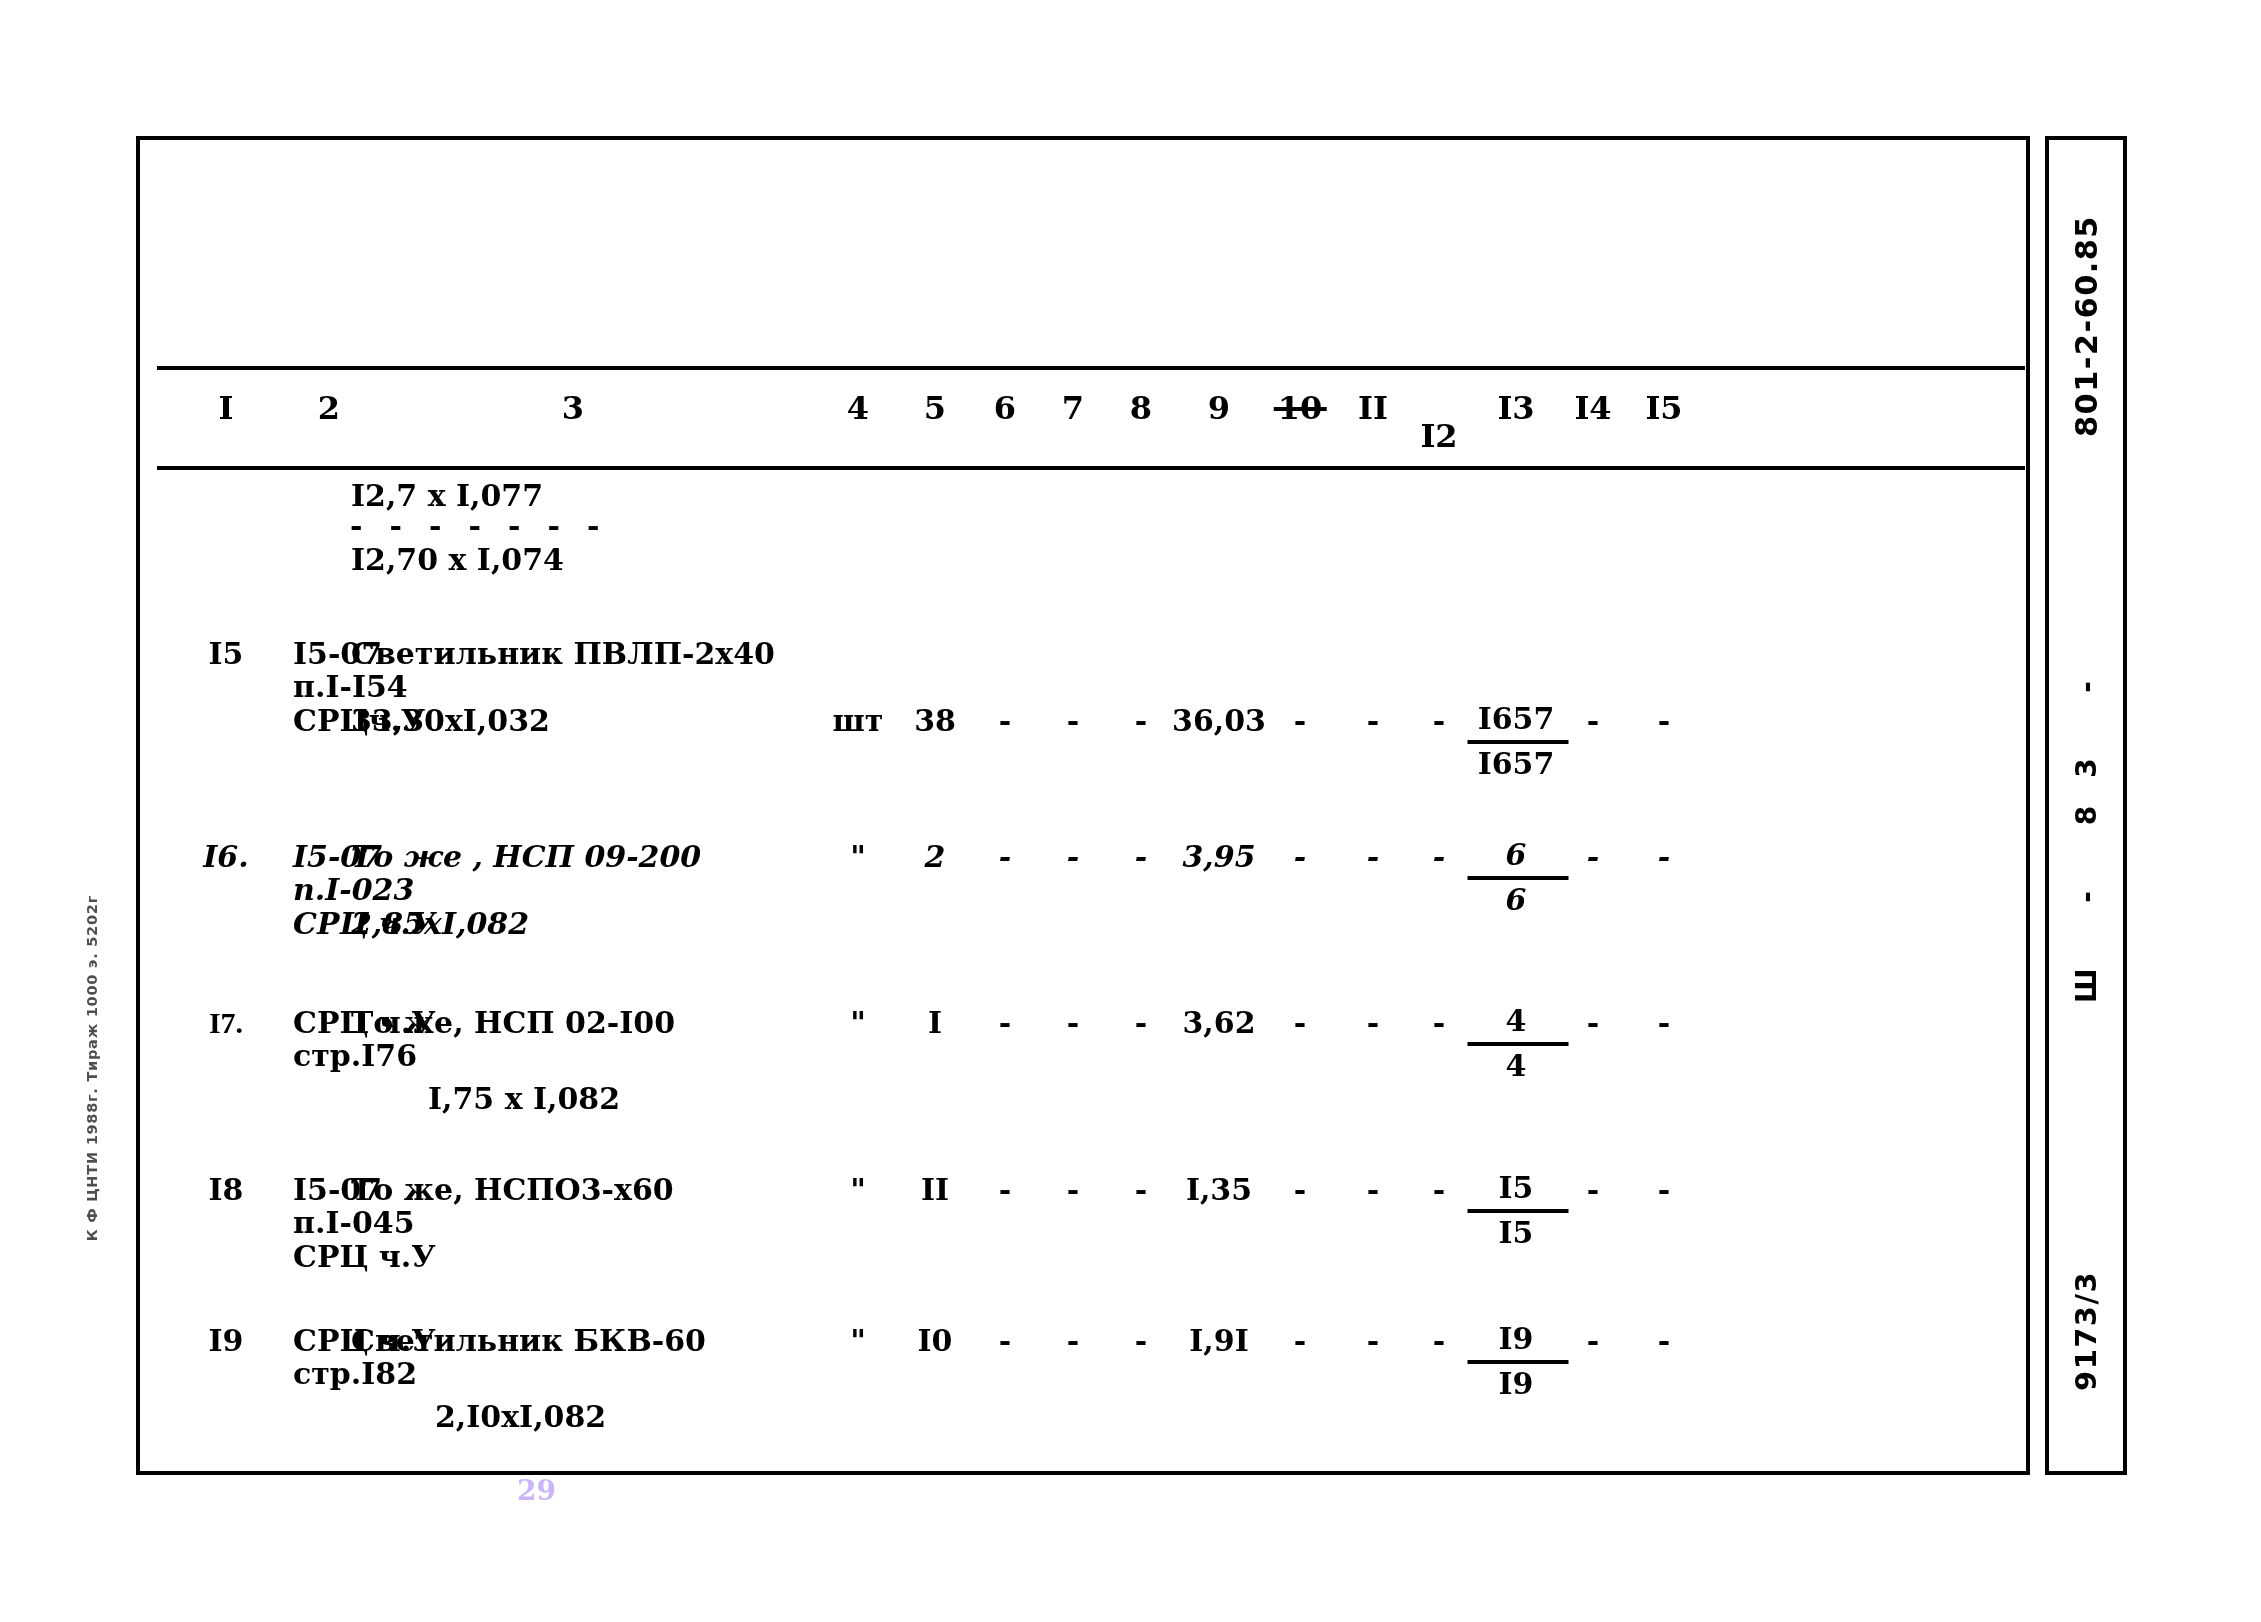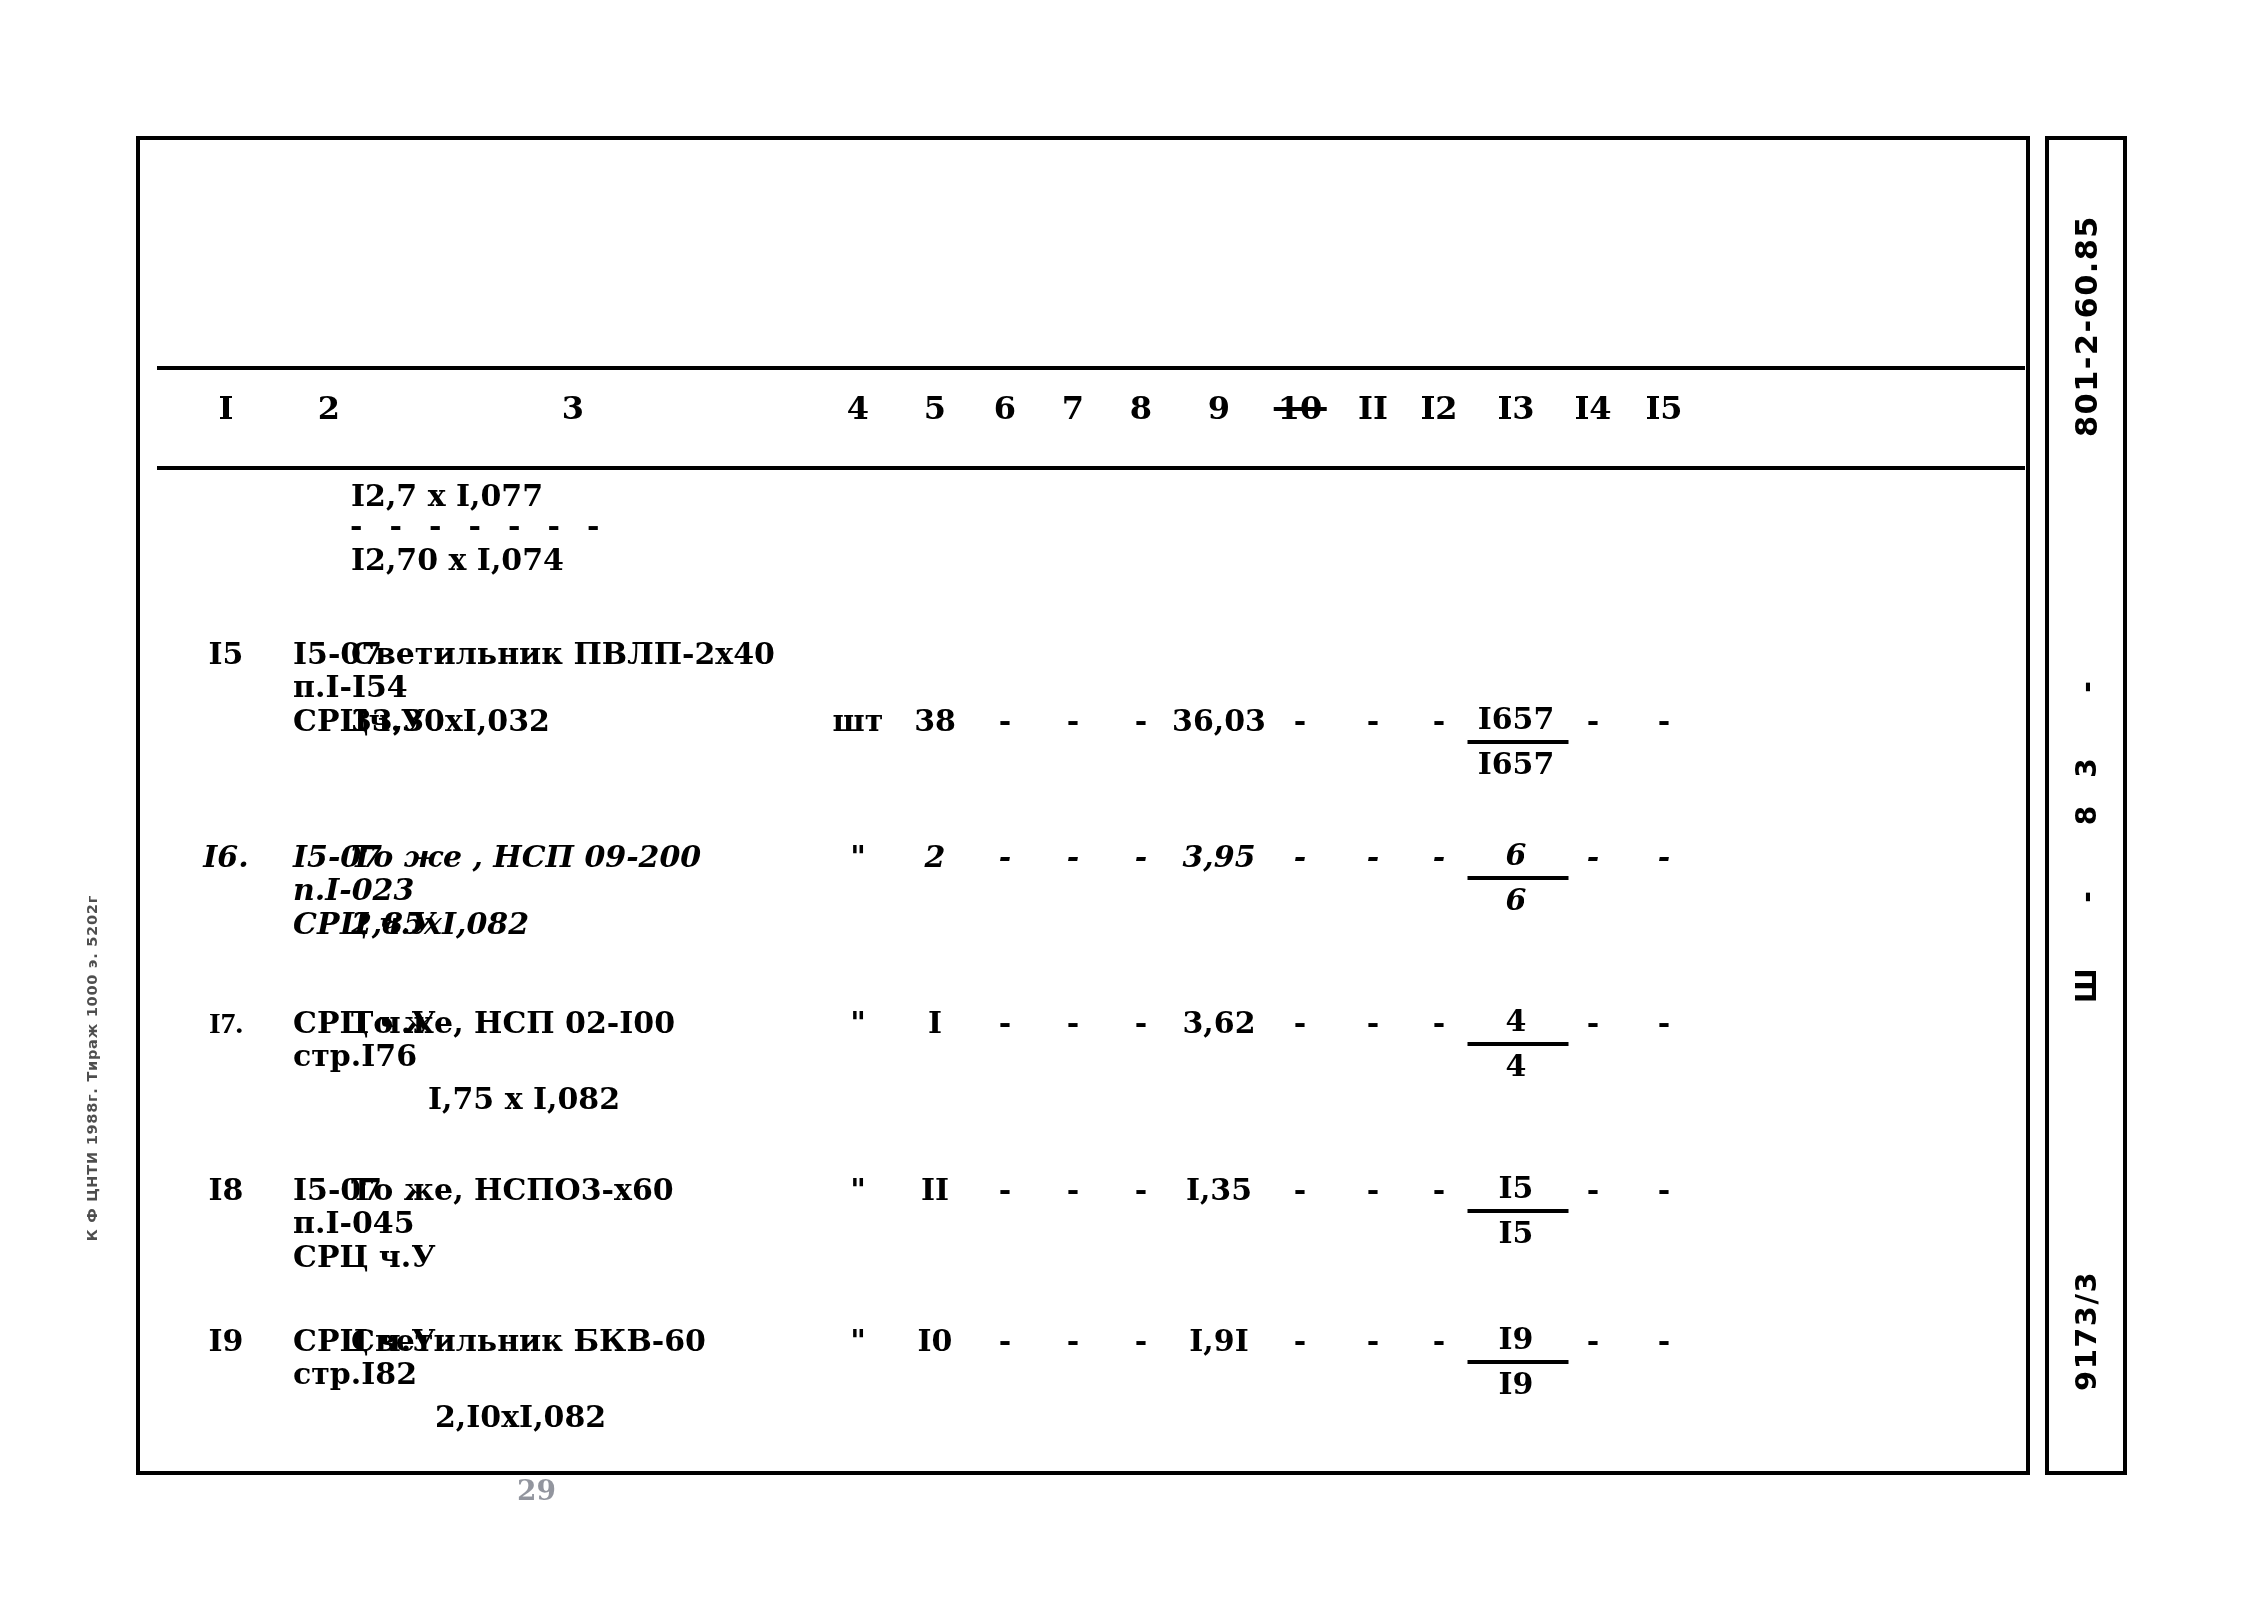--- a/index.html
+++ b/index.html
@@ -180,21 +180,21 @@
   }
 
   
   #folio {
     position: absolute;
     left: 517px;
     top: 1474px;
     font-family: "DejaVu Serif", serif;
     font-size: 28px;
     font-weight: bold;
-    color: #0f172a;
+    color: #8b5cf6;
     opacity: .45;
   }
 </style>
 </head>
 <body>
 
 <div id="scan">
 
   <div id="left-imprint">К Ф ЦНТИ 1988г. Тираж 1000 э. 5202г</div>
 
@@ -208,21 +208,21 @@
       <div class="colnum" style="left: 172px;">2</div>
       <div class="colnum" style="left: 416px;">3</div>
       <div class="colnum" style="left: 701px;">4</div>
       <div class="colnum" style="left: 778px;">5</div>
       <div class="colnum" style="left: 848px;">6</div>
       <div class="colnum" style="left: 916px;">7</div>
       <div class="colnum" style="left: 984px;">8</div>
       <div class="colnum" style="left: 1062px;">9</div>
       <div class="colnum struck" style="left: 1143px;">10</div>
       <div class="colnum" style="left: 1216px;">II</div>
-      <div class="colnum" style="left: 1282px;">I2</div>
+      <div class="colnum" style="left: 1282px; margin-top: 28px;">I2</div>
       <div class="colnum" style="left: 1359px;">I3</div>
       <div class="colnum" style="left: 1436px;">I4</div>
       <div class="colnum" style="left: 1507px;">I5</div>
     </div>
 
   <div id="body">
       <div class="blk" style="top: 0px;">
         <div class="cell" style="left: 194px; top: 0px;">I2,7 x I,077</div>
         <div class="dashrow" style="left: 193px; top: 29px;">- - - - - - -</div>
         <div class="cell" style="left: 194px; top: 64px;">I2,70 x I,074</div>

